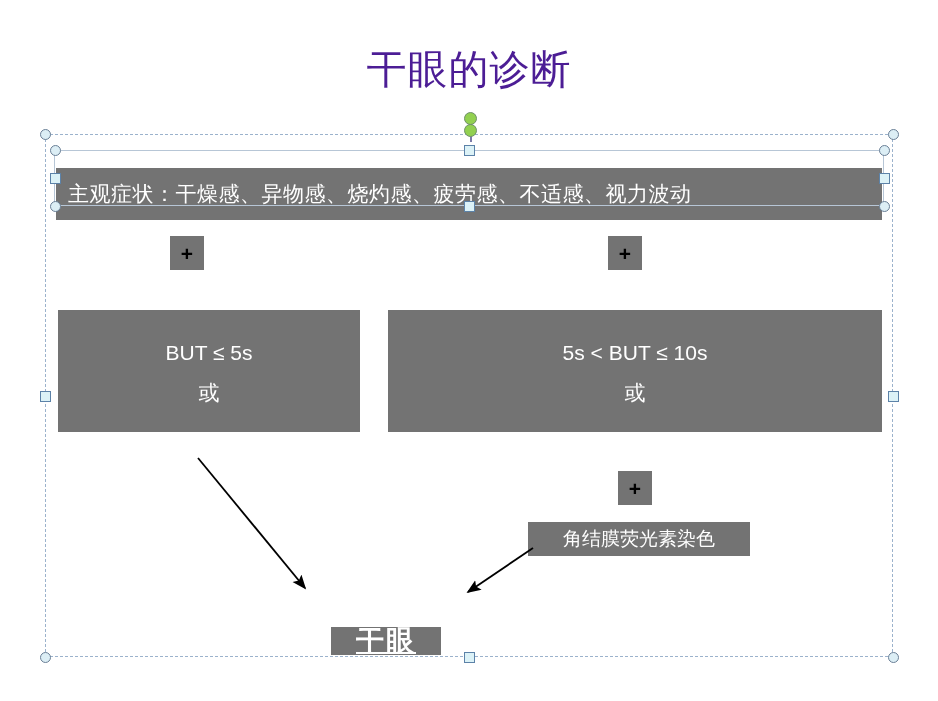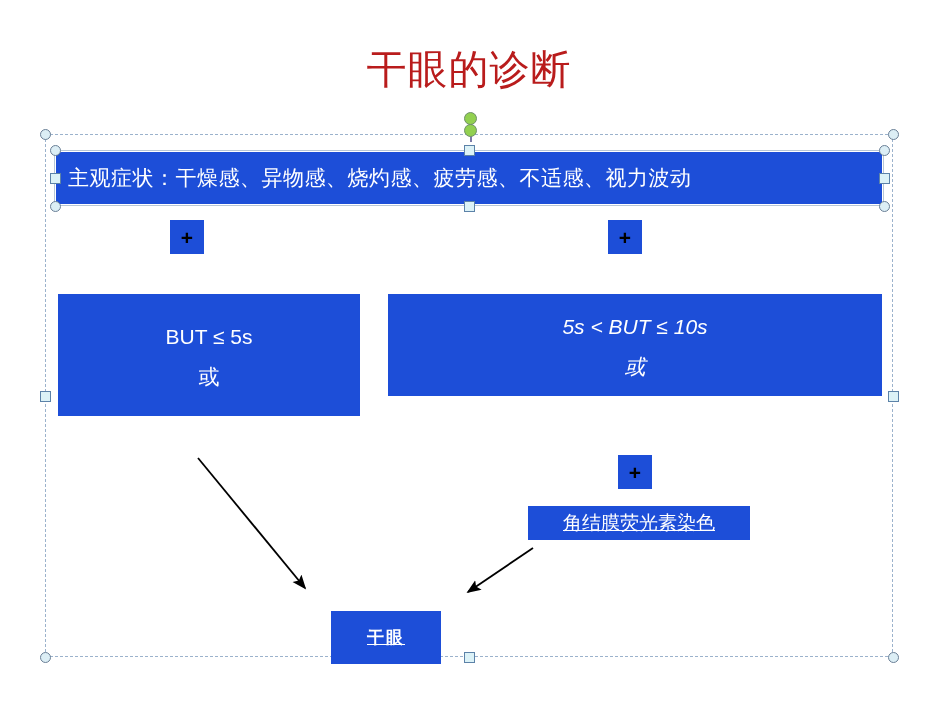--- a/index.html
+++ b/index.html
@@ -20,21 +20,21 @@
 
   
   .slide-title {
     position: absolute;
     left: 0;
     top: 44px;
     width: 938px;
     text-align: center;
     font-size: 40px;
     line-height: 50px;
-    color: #b91c1c;
+    color: #4c1d95;
     letter-spacing: 1px;
     white-space: nowrap;
   }
 
   
   .sel-frame {
     position: absolute;
     left: 45px;
     top: 134px;
     width: 848px;
@@ -96,23 +96,24 @@
     height: 56px;
     border: 1px solid #b7c6d6;
     box-sizing: border-box;
     pointer-events: none;
     z-index: 30;
   }
 
   
   .blue-box {
     position: absolute;
-    background: #1d4ed8;
+    background: #737373;
     color: #ffffff;
     box-sizing: border-box;
+    margin-top: 16px;
   }
   .top-bar {
     left: 56px;
     top: 152px;
     width: 826px;
     height: 52px;
     display: flex;
     align-items: center;
     padding-left: 12px;
     font-size: 21px;
@@ -147,44 +148,42 @@
   #box-left {
     left: 58px;
     top: 294px;
     width: 302px;
     height: 122px;
   }
   #box-right {
     left: 388px;
     top: 294px;
     width: 494px;
-    height: 102px;
-    font-style: italic;
+    height: 122px;
   }
   .stain-box {
     left: 528px;
     top: 506px;
     width: 222px;
     height: 34px;
     display: flex;
     align-items: center;
     justify-content: center;
     font-size: 19px;
     white-space: nowrap;
-    text-decoration: underline;
   }
   .result-box {
     left: 331px;
     top: 611px;
     width: 110px;
-    height: 53px;
-    display: flex;
-    align-items: center;
-    justify-content: center;
-    font-size: 17px;
+    height: 28px;
+    display: flex;
+    align-items: center;
+    justify-content: center;
+    font-size: 28px;
     font-weight: 700;
     letter-spacing: 2px;
     text-decoration: underline;
   }
 
   
   .misspelled {
     position: relative;
     display: inline-block;
   }

